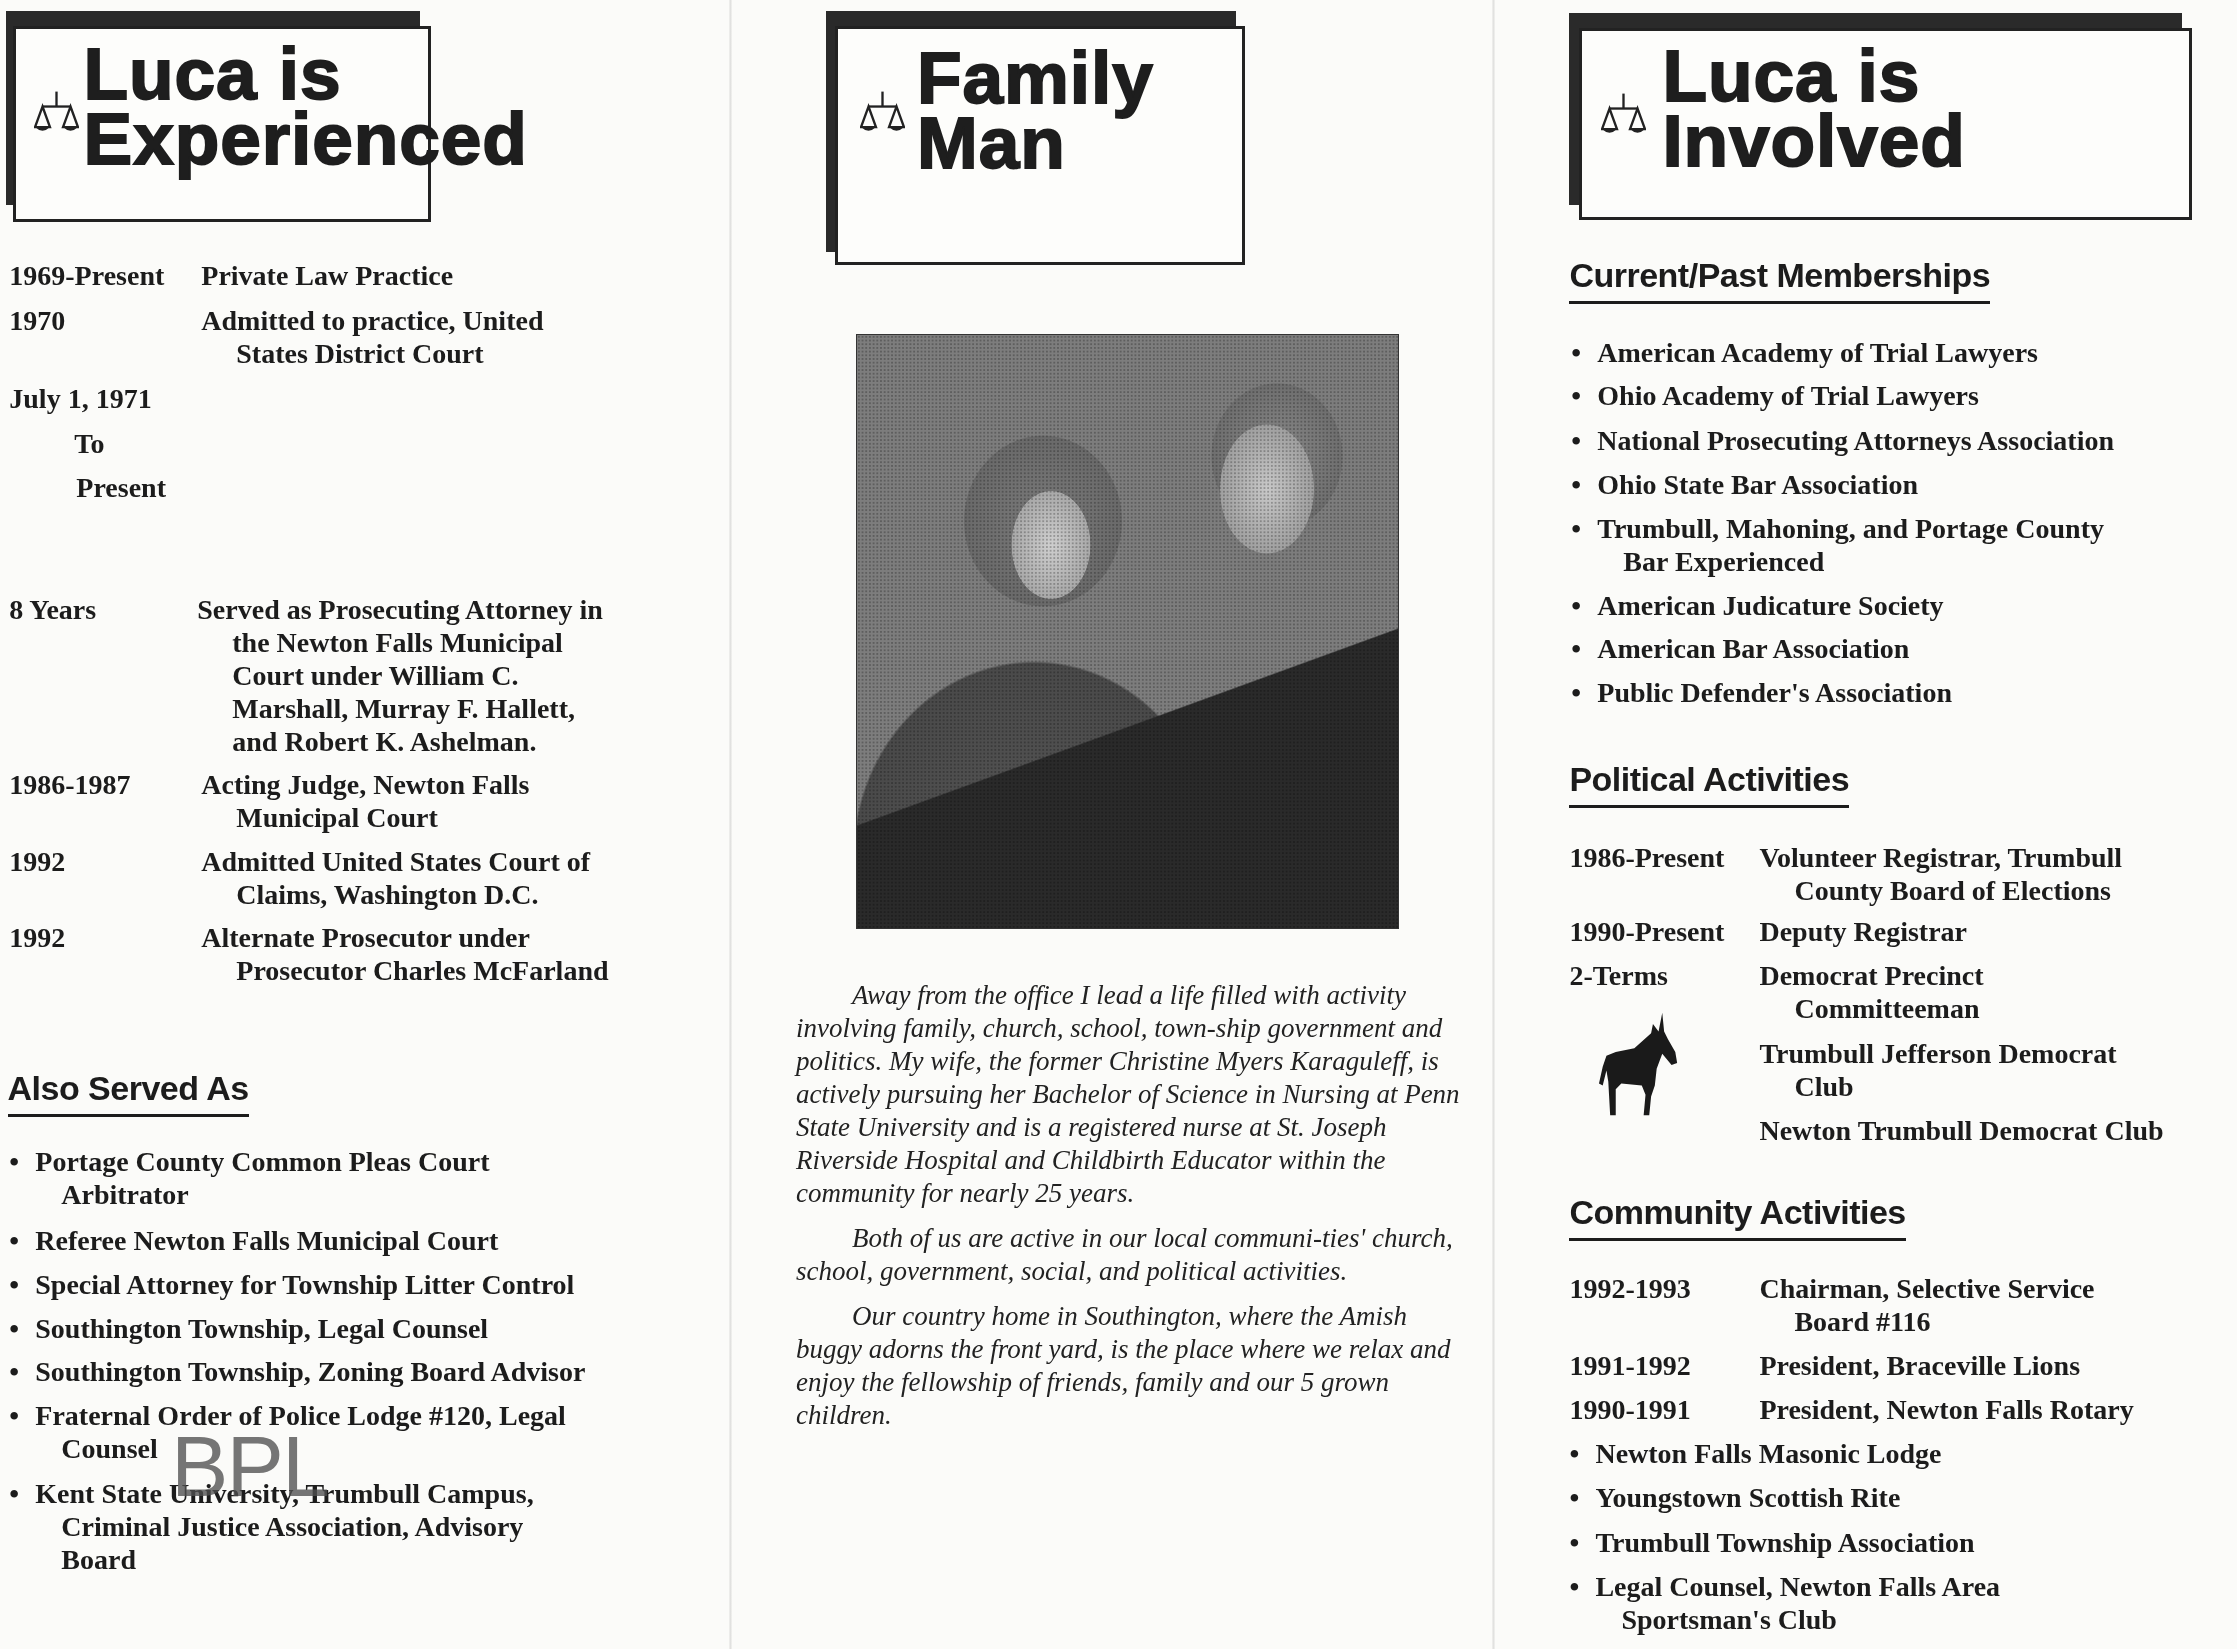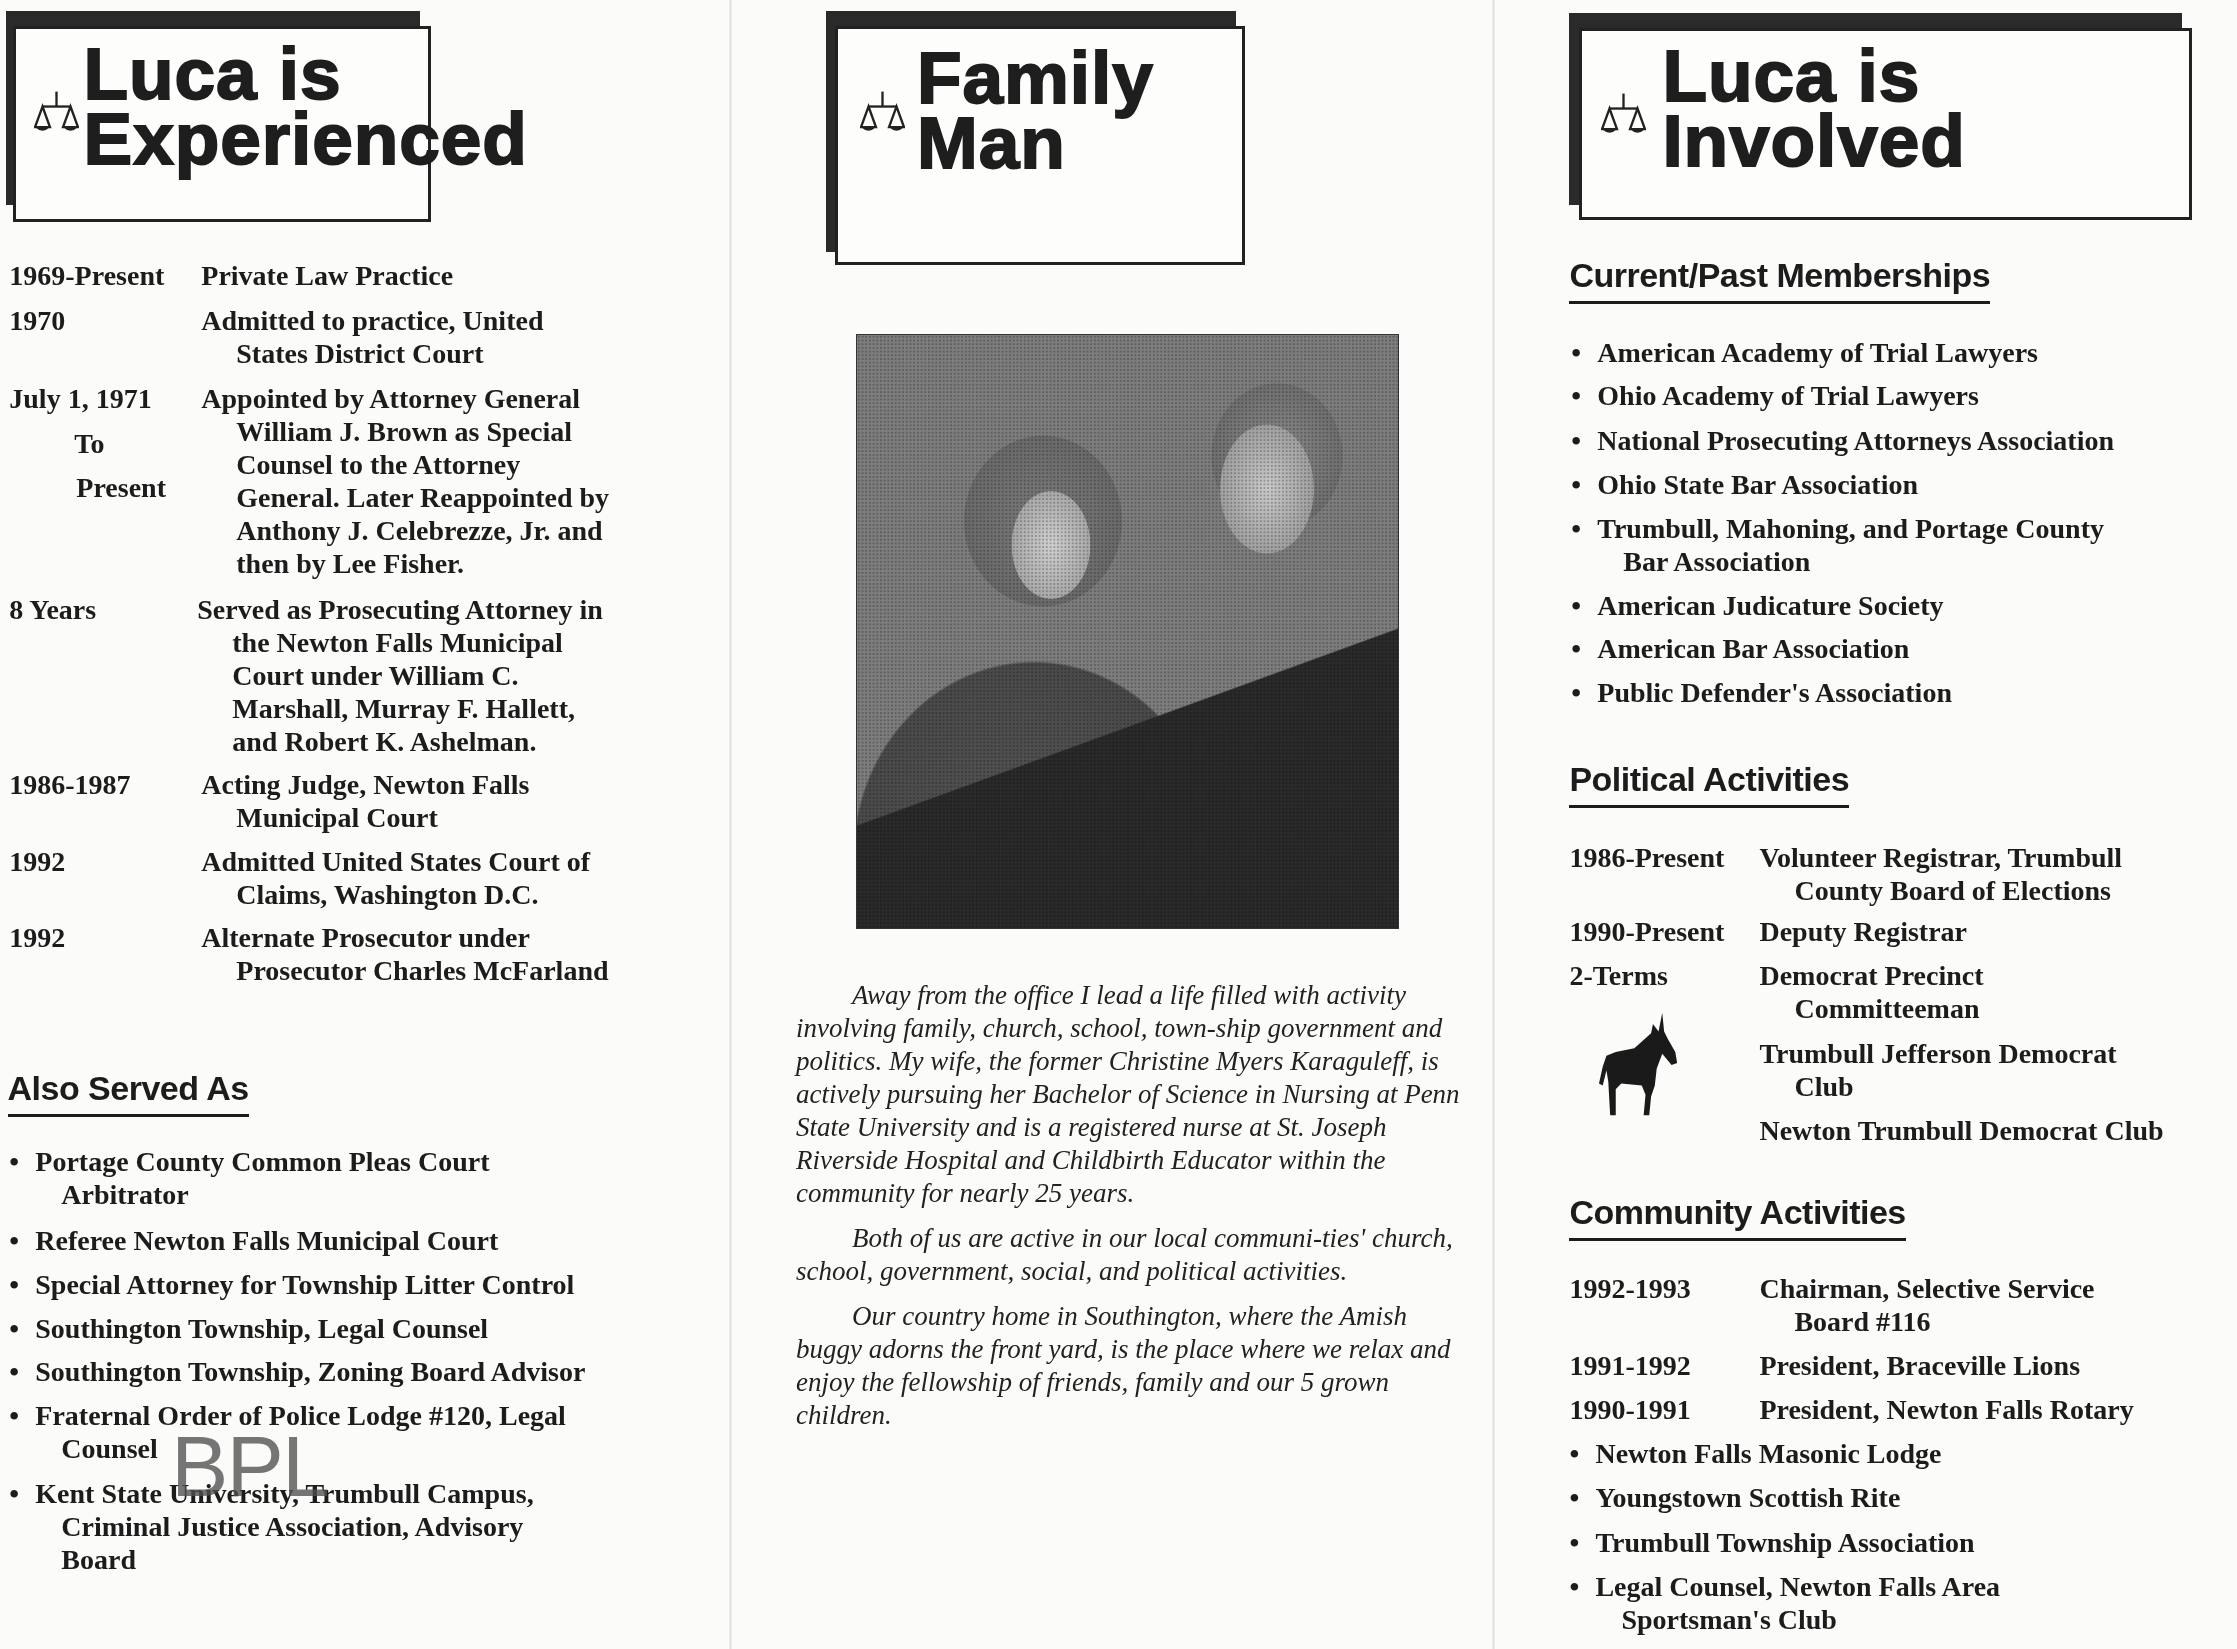--- a/index.html
+++ b/index.html
@@ -80,28 +80,20 @@
       <span class="t" style="left:192px;"><span>Private Law Practice</span></span>
     </div>
     <div class="row" style="left:9.3px;top:304px;width:690px;">
       <span class="d">1970</span>
       <span class="t" style="left:192px;"><span>Admitted to practice, United</span><span class="l2">States District Court</span></span>
     </div>
     <div class="row" style="left:9.3px;top:382px;width:690px;height:196px;">
       <span class="d">July 1, 1971</span>
       <span class="d" style="left:65px;top:45px;">To</span>
       <span class="d" style="left:35px;top:89px;margin-left:32px;">Present</span>
-      <span class="t" style="left:192px;">
-        <span>Appointed by Attorney General</span>
-        <span class="l2">William J. Brown as Special</span>
-        <span class="l2">Counsel to the Attorney</span>
-        <span class="l2">General. Later Reappointed by</span>
-        <span class="l2">Anthony J. Celebrezze, Jr. and</span>
-        <span class="l2">then by Lee Fisher.</span>
-      </span>
     </div>
     <div class="row" style="left:9.3px;top:593px;width:690px;">
       <span class="d">8 Years</span>
       <span class="t" style="left:188px;">
         <span>Served as Prosecuting Attorney in</span>
         <span class="l2">the Newton Falls Municipal</span>
         <span class="l2">Court under William C.</span>
         <span class="l2">Marshall, Murray F. Hallett,</span>
         <span class="l2">and Robert K. Ashelman.</span>
       </span>
@@ -214,21 +206,21 @@
     <div class="bullet" style="left:-3.7px;top:424px;">
         <span class="dot">•</span>
         <span class="txt"><span>National Prosecuting Attorneys Association</span></span>
       </div>
     <div class="bullet" style="left:-3.7px;top:468px;">
         <span class="dot">•</span>
         <span class="txt"><span>Ohio State Bar Association</span></span>
       </div>
     <div class="bullet" style="left:-3.7px;top:512px;">
         <span class="dot">•</span>
-        <span class="txt"><span>Trumbull, Mahoning, and Portage County</span><span class="l2">Bar Association</span></span>
+        <span class="txt"><span>Trumbull, Mahoning, and Portage County</span><span class="l2">Bar Experienced</span></span>
       </div>
     <div class="bullet" style="left:-3.7px;top:589px;">
         <span class="dot">•</span>
         <span class="txt"><span>American Judicature Society</span></span>
       </div>
     <div class="bullet" style="left:-3.7px;top:632px;">
         <span class="dot">•</span>
         <span class="txt"><span>American Bar Association</span></span>
       </div>
     <div class="bullet" style="left:-3.7px;top:676px;">

